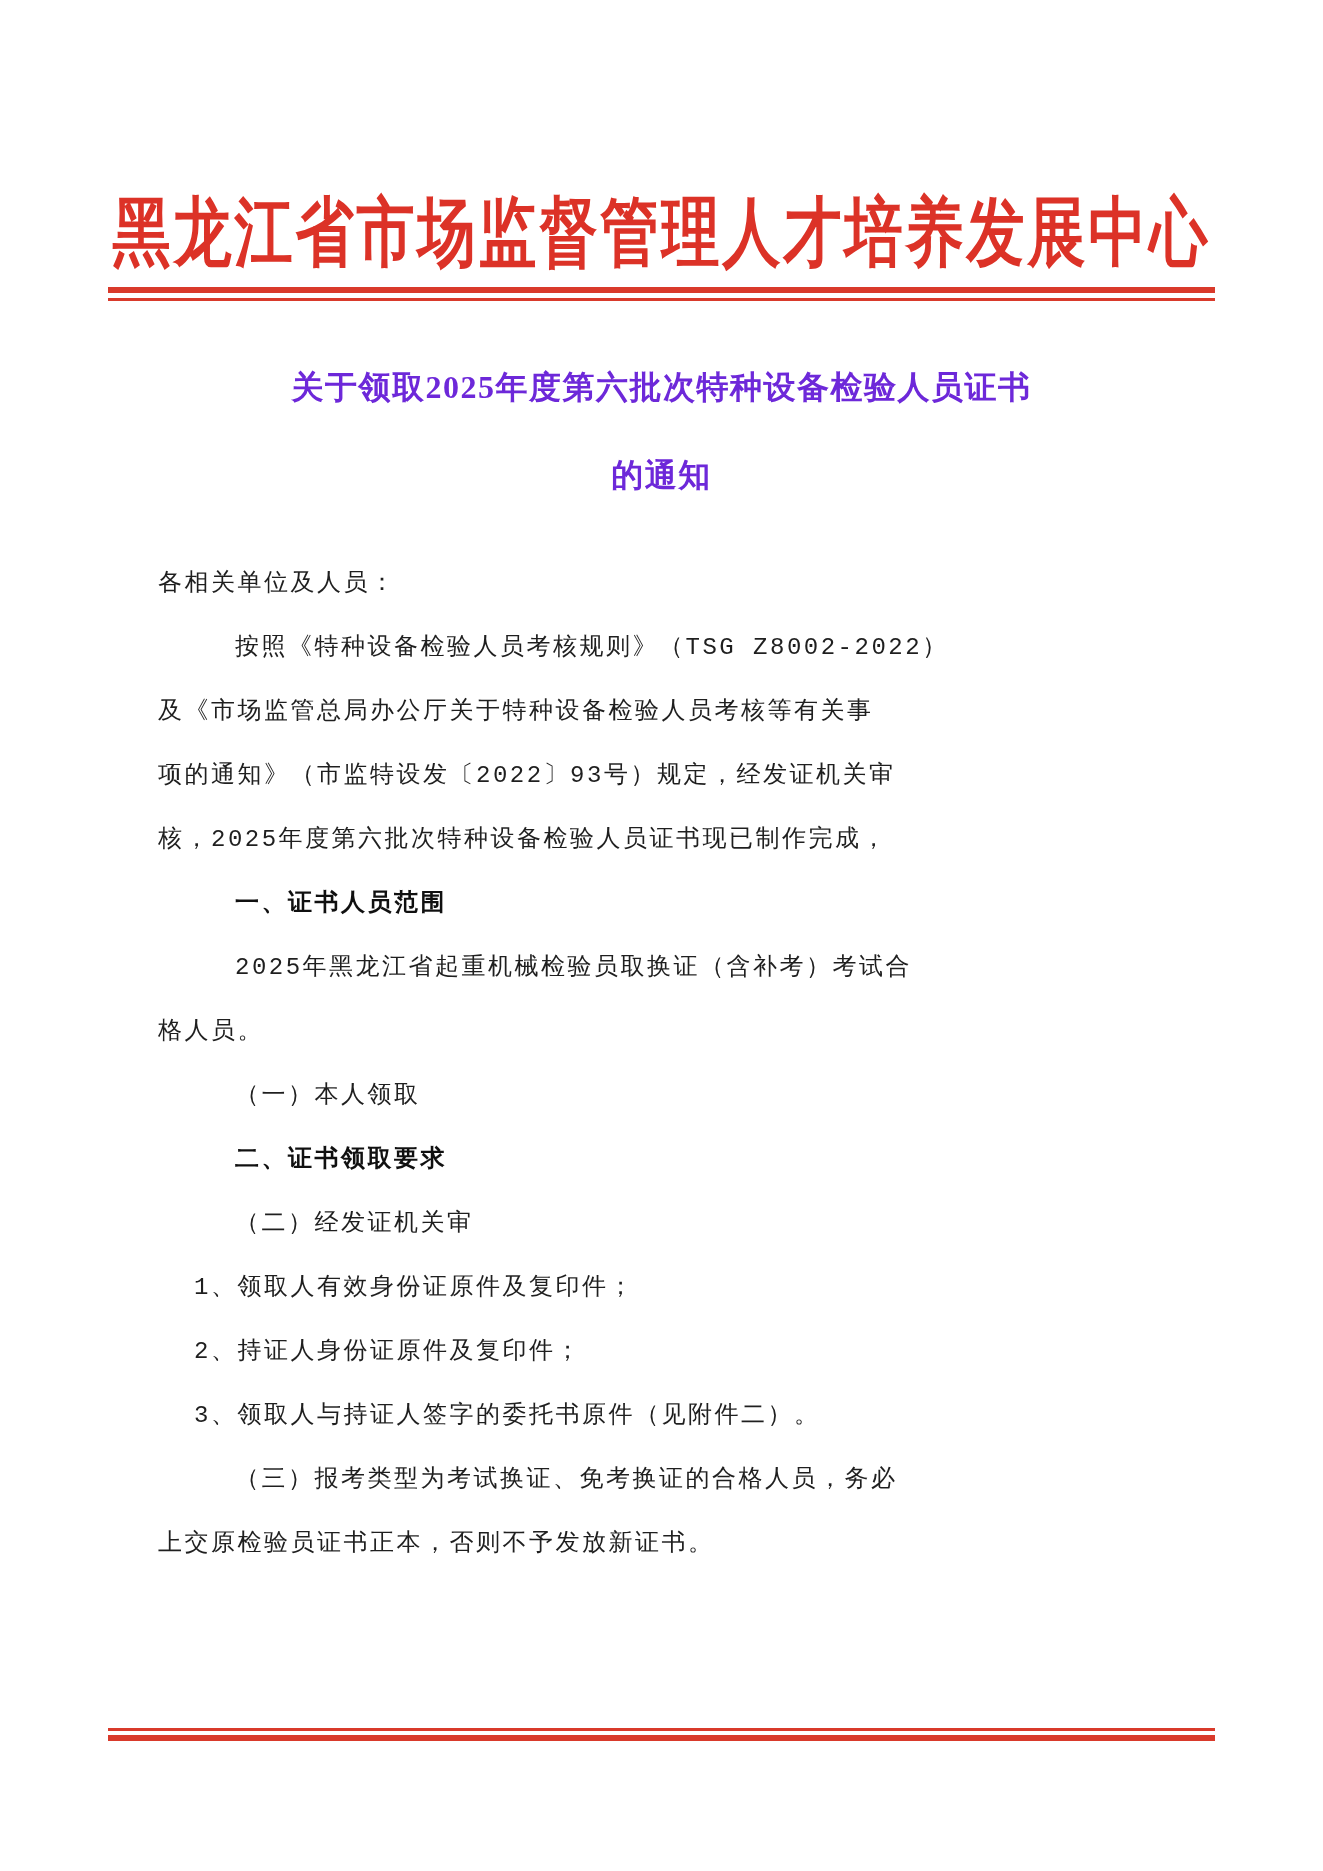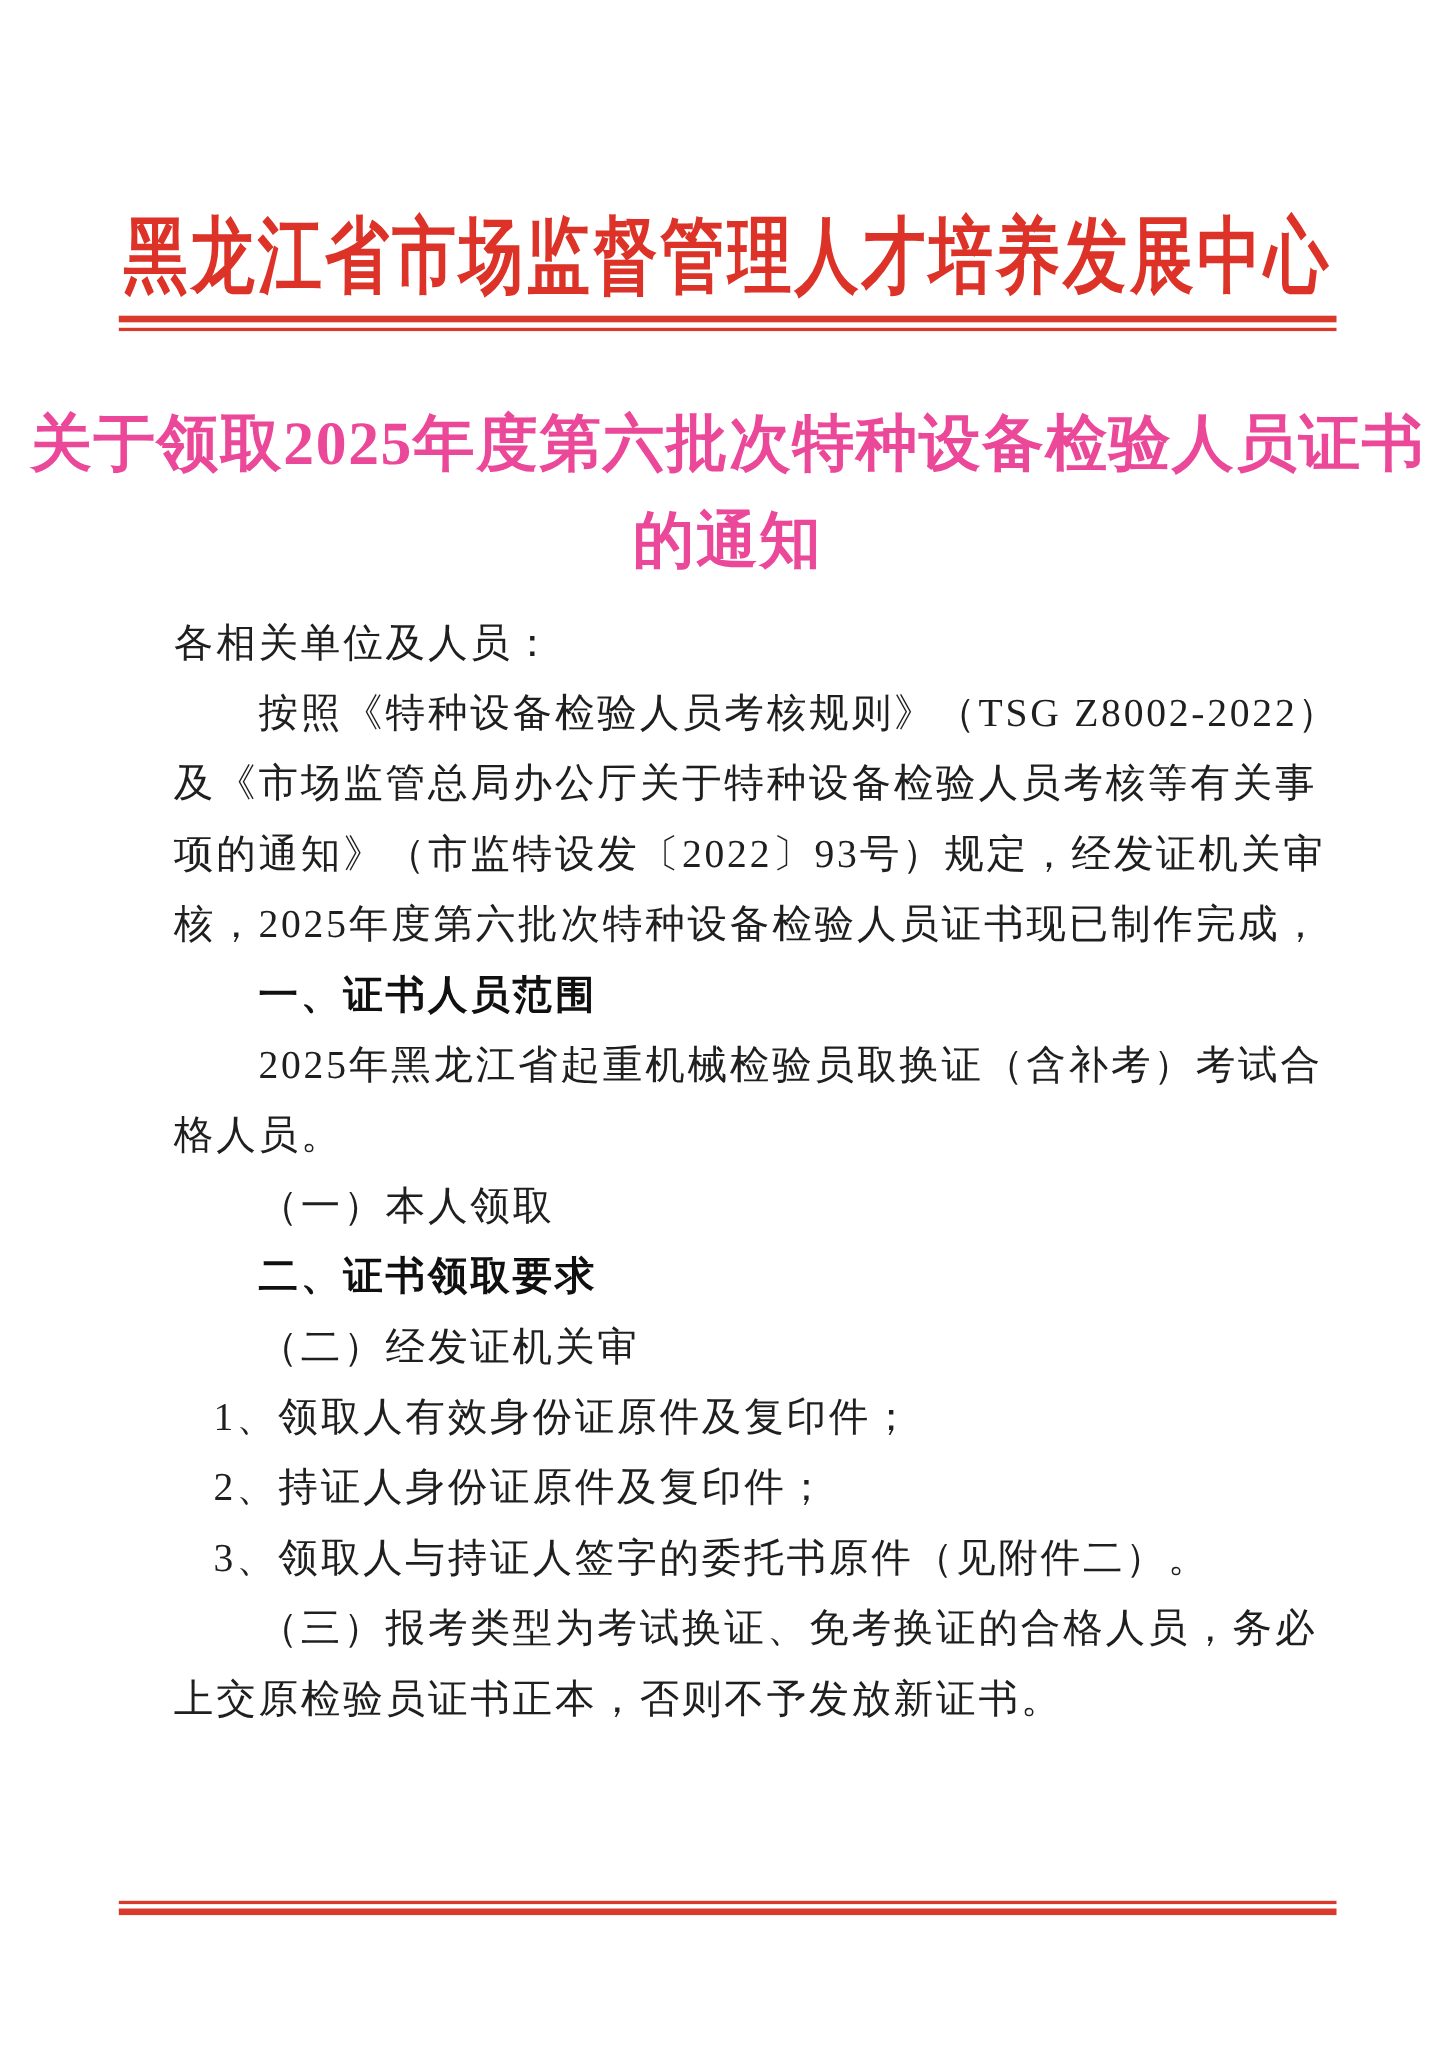--- a/index.html
+++ b/index.html
@@ -25,36 +25,37 @@
   }
   
   .head-rule{position:absolute;left:108px;width:1107px;top:287px;}
   .head-rule .thick{height:6px;background:#d93a2b;}
   .head-rule .thin{height:3px;background:#d93a2b;margin-top:5px;}
 
   
   .doc-title{
     position:absolute;left:0;right:0;
     text-align:center;
-    font-size:56px;font-weight:bold;
-    color:#ec4899;
+    font-size:32px;font-weight:bold;
+    color:#6d28d9;
     letter-spacing:1.5px;
     white-space:nowrap;
   }
   .doc-title.l1{top:366px;}
   .doc-title.l2{top:454px;}
 
   
   .body-text{
     position:absolute;
     left:158px;top:552px;width:1045px;
-    font-size:36px;
+    font-size:24px;
     line-height:64px;
     color:#1f1f1f;
     letter-spacing:2.5px;
+    font-family:Liberation Mono, monospace;
   }
   .body-text .line{white-space:nowrap;}
   .line.indent{text-indent:77px;}
   .line.indent-num{text-indent:36px;}
   .line.bold{font-weight:bold;color:#101010;}
 
   
   .foot-rule{position:absolute;left:108px;width:1107px;top:1728px;}
   .foot-rule .thin{height:3px;background:#d93a2b;}
   .foot-rule .thick{height:6px;background:#d93a2b;margin-top:4px;}

